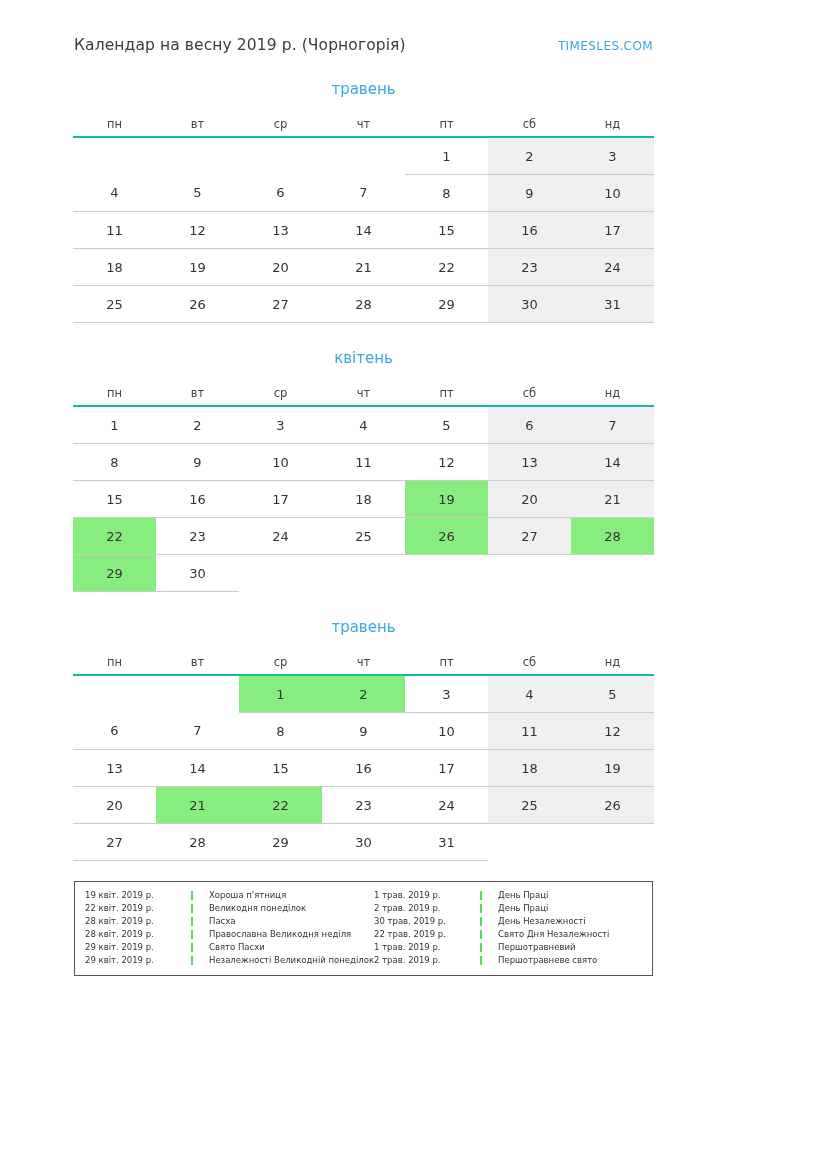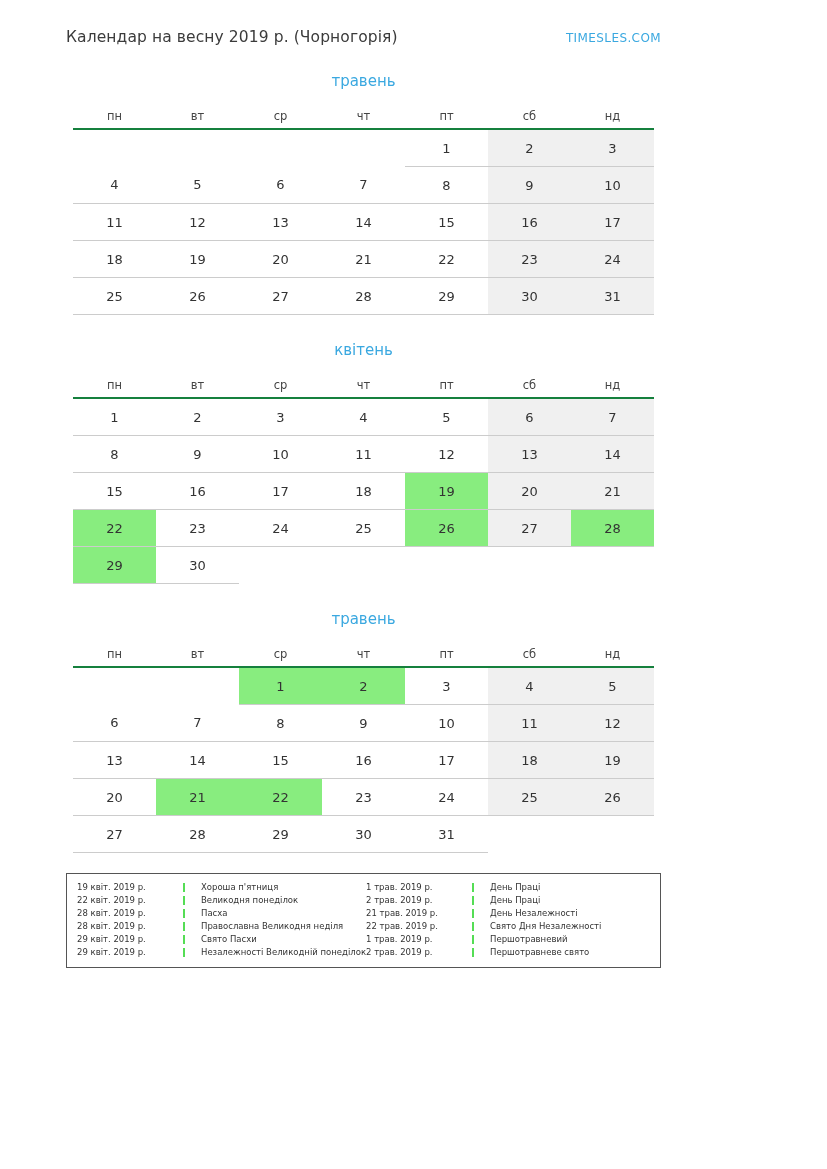--- a/index.html
+++ b/index.html
@@ -13,21 +13,21 @@
     font-family: "DejaVu Sans", sans-serif;
     color: #333333;
     position: relative;
     overflow: hidden;
   }
   .page {
     width: 727px;
     height: 1169px;
     position: relative;
     box-sizing: border-box;
-    padding: 8px;
+    padding: 16px;
   }
   
   .header {
     display: flex;
     align-items: baseline;
     justify-content: space-between;
     padding: 20px 58px 0 58px;
   }
   .doc-title {
     font-size: 15.5px;
@@ -55,21 +55,21 @@
     table-layout: fixed;
   }
   table.cal th {
     width: 83px;
     height: 24px;
     font-size: 11.5px;
     font-weight: normal;
     color: #444444;
     text-align: center;
     padding: 0;
-    border-bottom: 2px solid #15803d;
+    border-bottom: 2px solid #14b8a6;
   }
   table.cal td {
     width: 83px;
     height: 36px;
     font-size: 13px;
     color: #333333;
     text-align: center;
     padding: 0;
     border-bottom: 1px solid #cccccc;
     vertical-align: middle;
@@ -361,21 +361,21 @@
           <span class="legend-date">1 трав. 2019 р.</span>
           <span class="legend-bar"></span>
           <span class="legend-name">День Праці</span>
         </div>
         <div class="legend-row">
           <span class="legend-date">2 трав. 2019 р.</span>
           <span class="legend-bar"></span>
           <span class="legend-name">День Праці</span>
         </div>
         <div class="legend-row">
-          <span class="legend-date">21 трав. 2019 р.</span>
+          <span class="legend-date">30 трав. 2019 р.</span>
           <span class="legend-bar"></span>
           <span class="legend-name">День Незалежності</span>
         </div>
         <div class="legend-row">
           <span class="legend-date">22 трав. 2019 р.</span>
           <span class="legend-bar"></span>
           <span class="legend-name">Свято Дня Незалежності</span>
         </div>
         <div class="legend-row">
           <span class="legend-date">1 трав. 2019 р.</span>

